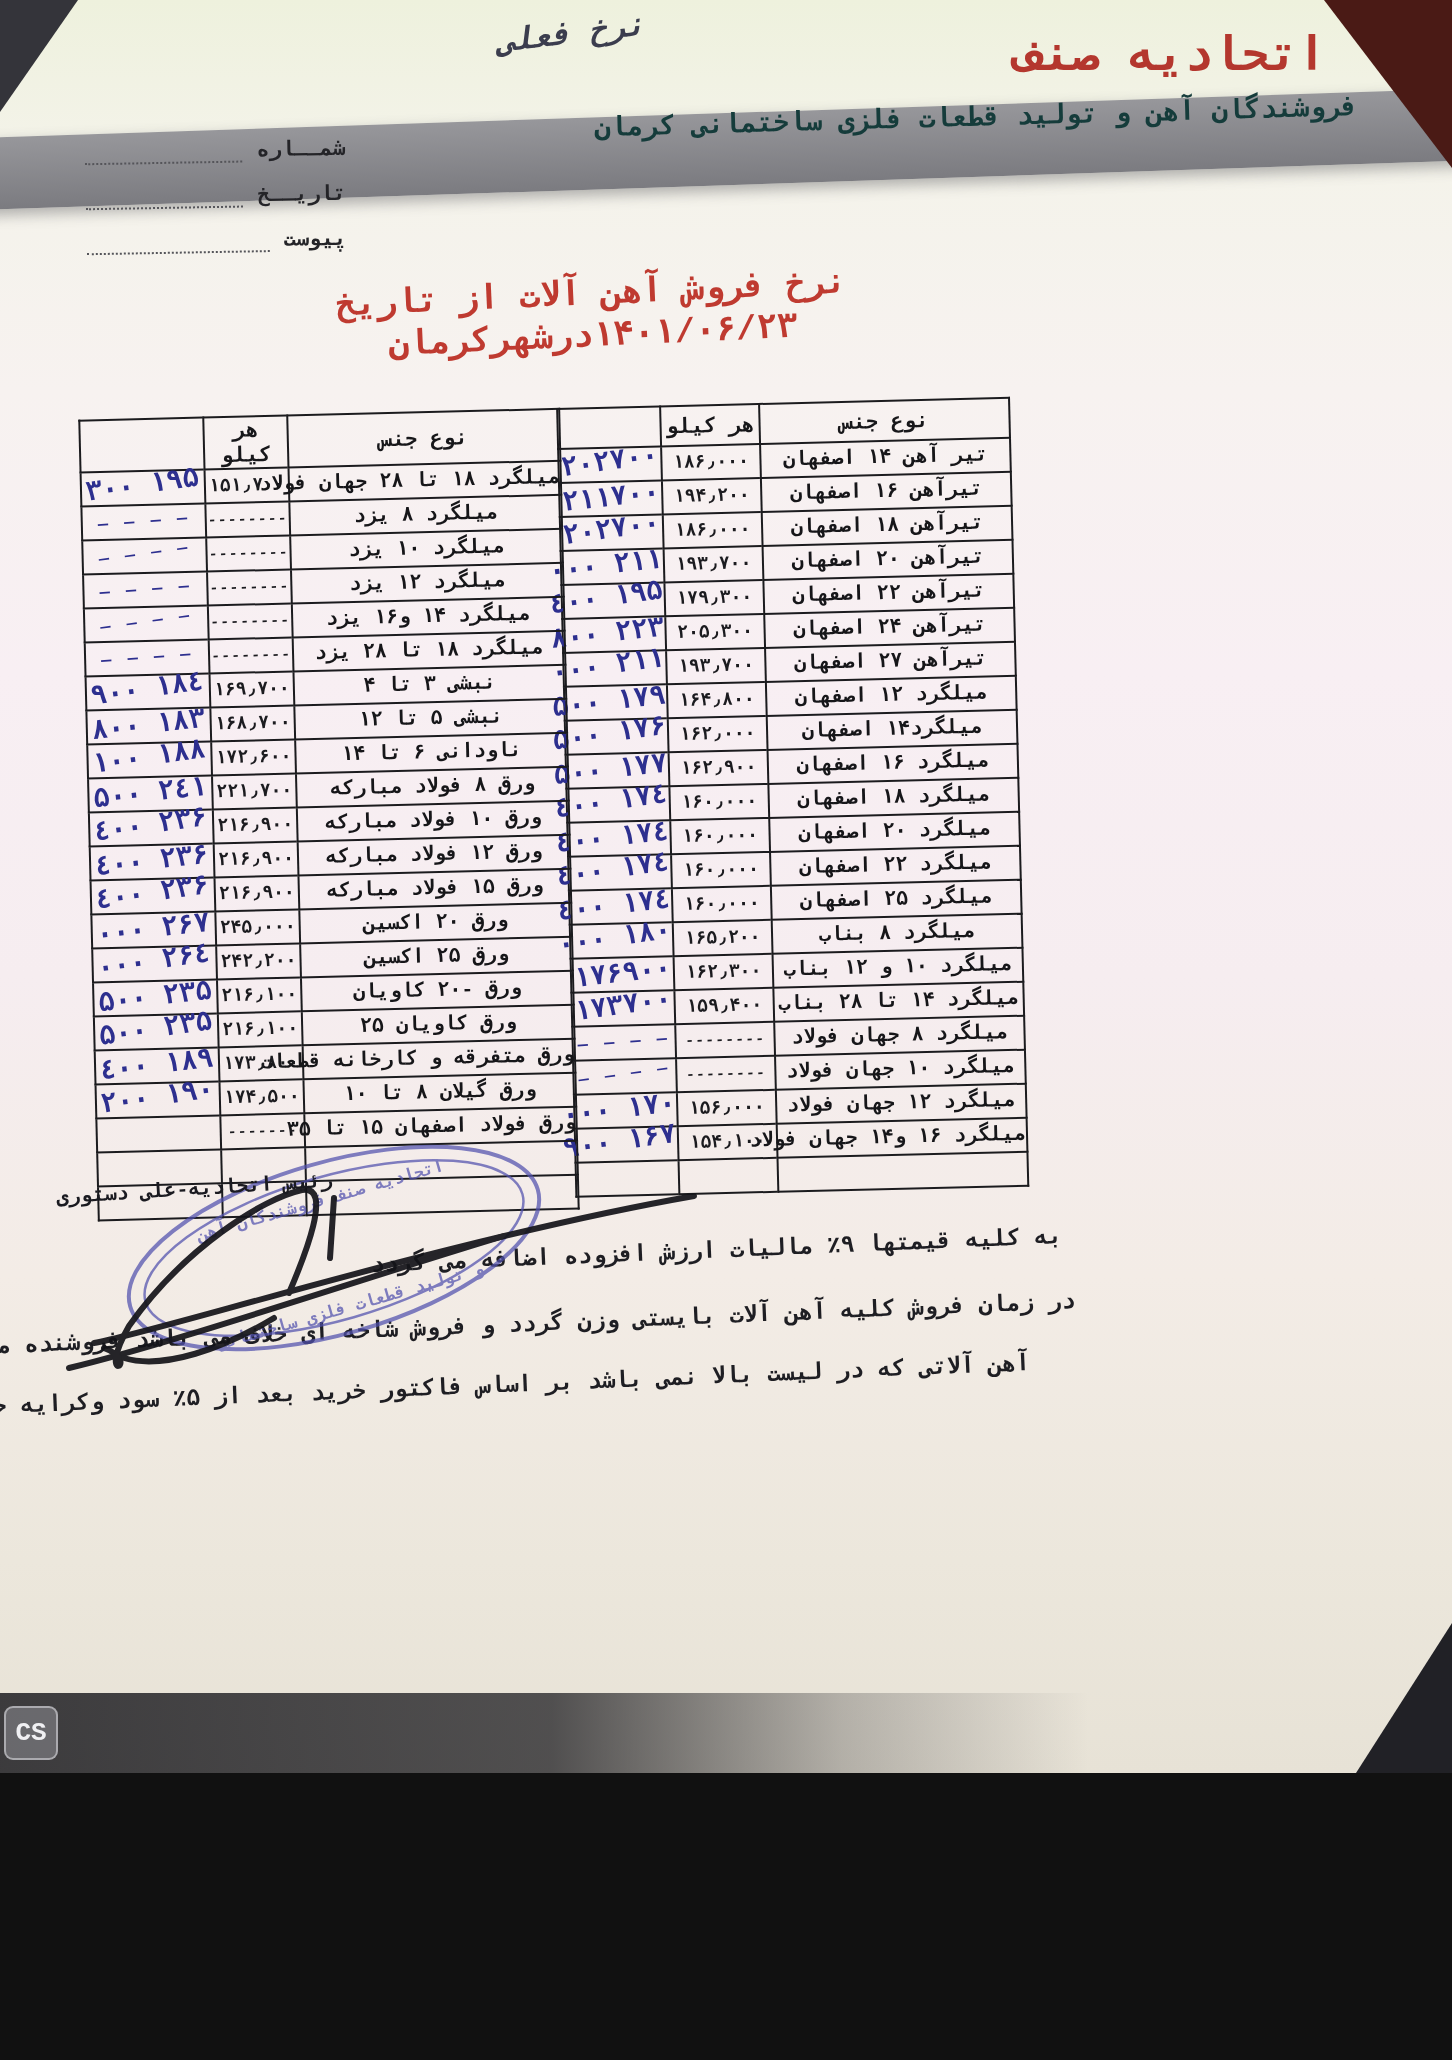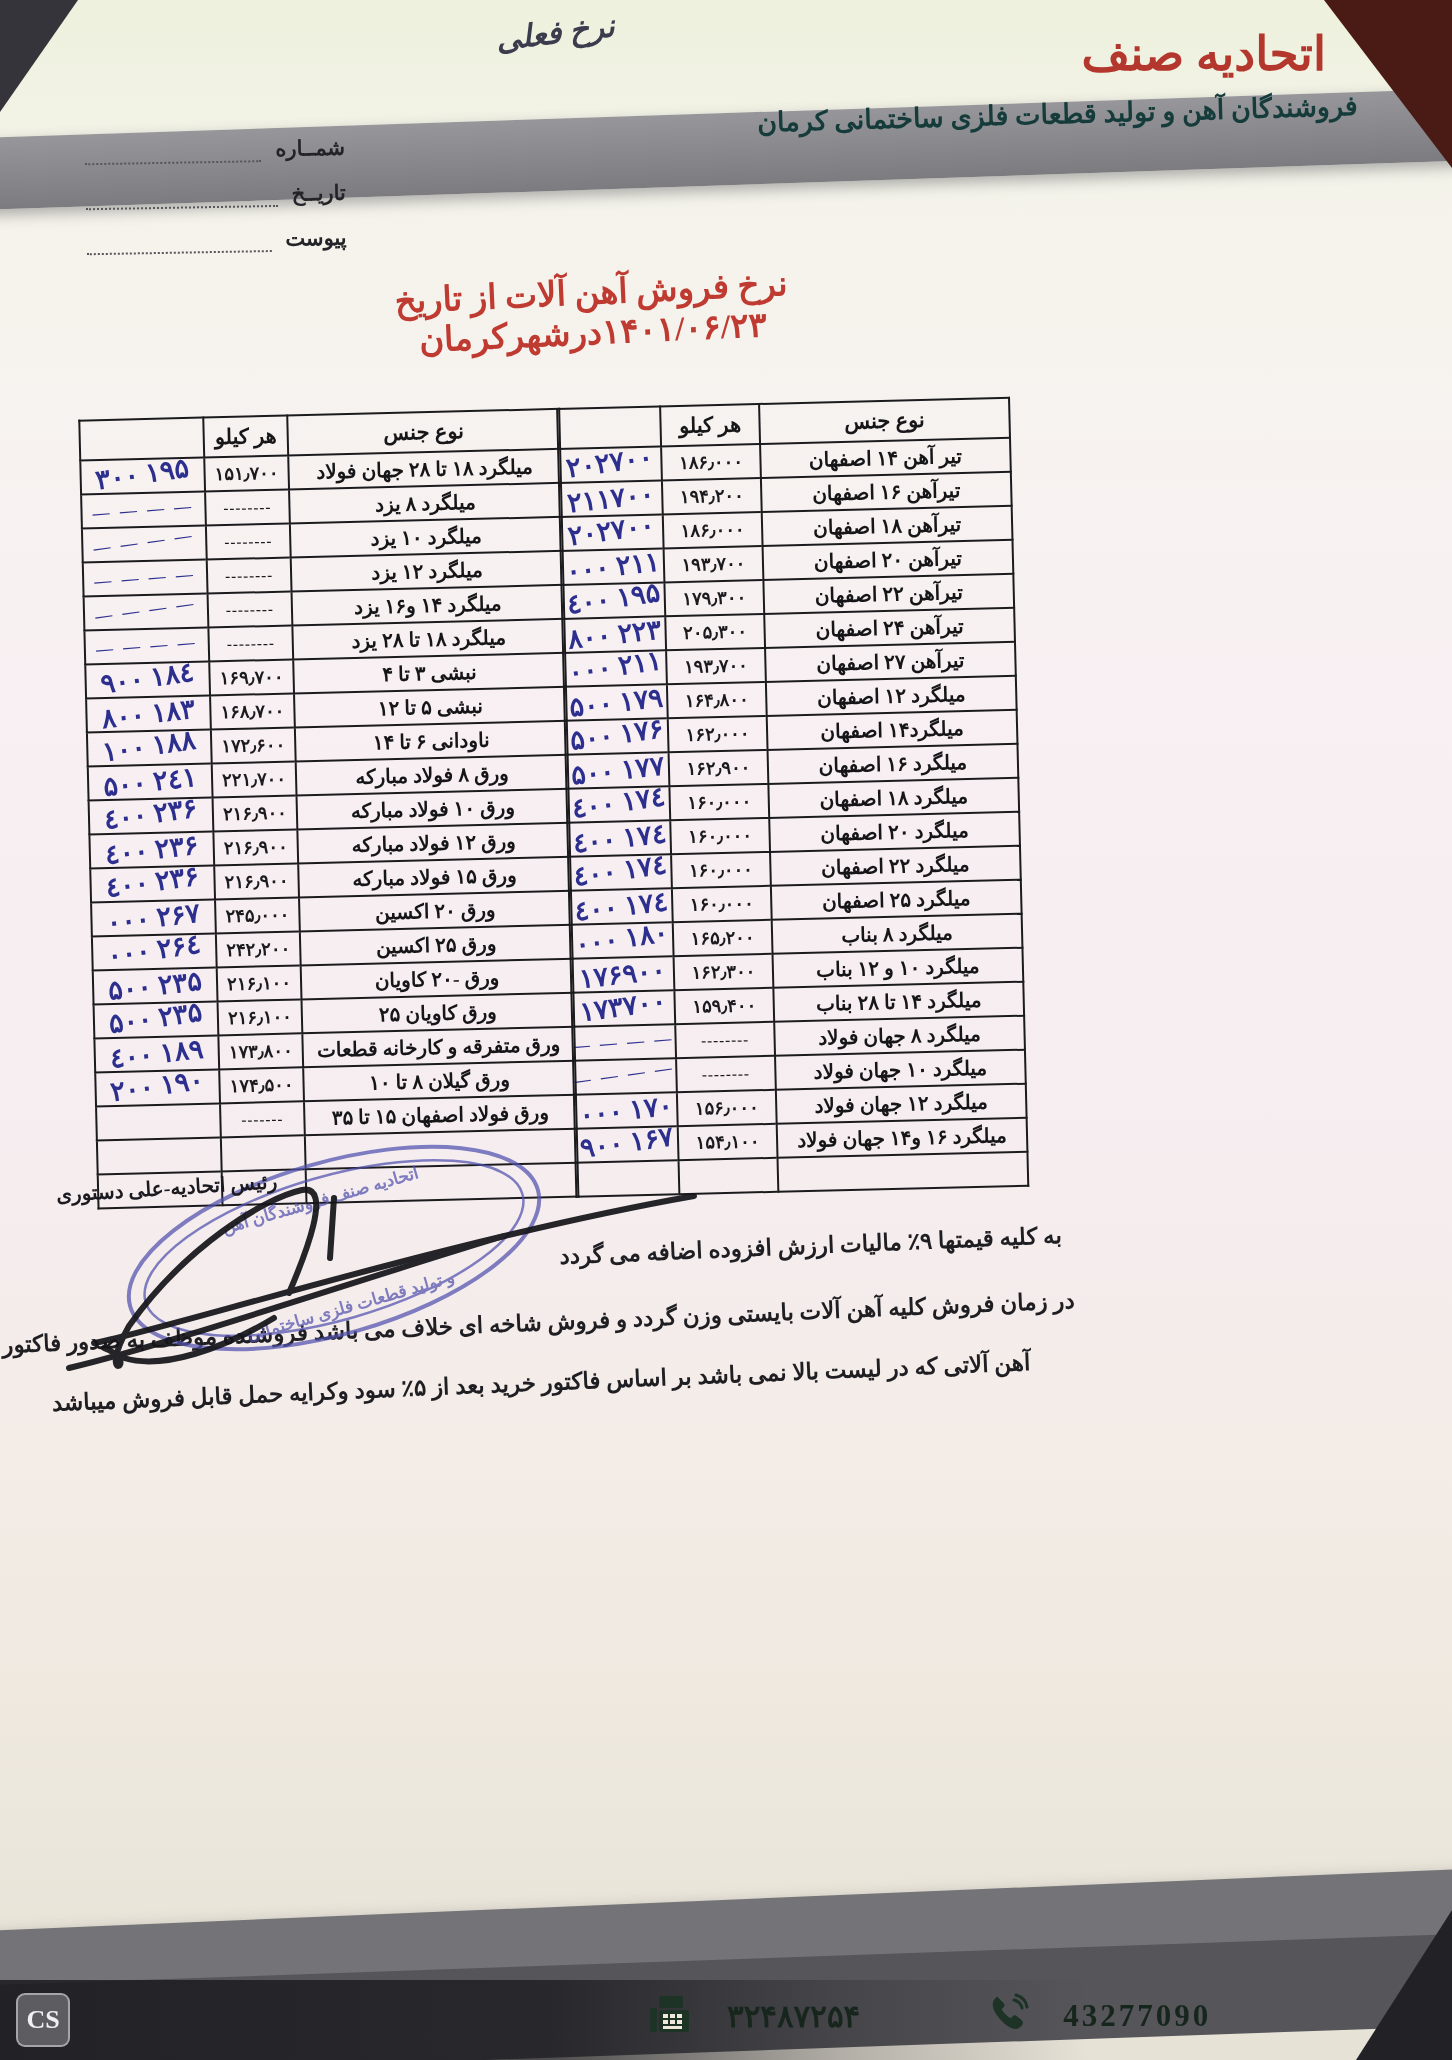--- a/index.html
+++ b/index.html
@@ -1,19 +1,19 @@
 <!DOCTYPE html>
 <html lang="fa"><head>
 <meta charset="utf-8">
 <style>
   html,body{margin:0;padding:0;background:#111;}
   *{box-sizing:border-box;}
   .page{
-    position:relative;width:1452px;height:2060px;overflow:hidden;
-    font-family:Liberation Serif, serif;
+    position:relative;width:1452px;height:1773px;overflow:hidden;
+    font-family:Liberation Mono, monospace;
     background:linear-gradient(180deg,#eef1dd 0%,#f4f3ea 9%,#f7f2f0 22%,#f8eff3 38%,#f6edf0 55%,#f3ece6 72%,#ece7dc 88%,#e7e2d6 100%);
   }
   
   .corner{position:absolute;z-index:6;}
   .corner.tl{top:0;left:0;width:78px;height:112px;background:#34343a;clip-path:polygon(0 0,100% 0,0 100%);}
   .corner.tr{top:0;right:0;width:128px;height:168px;background:#4a1a15;clip-path:polygon(0 0,100% 0,100% 100%);}
   .corner.br{bottom:0;right:0;width:96px;height:150px;background:#212126;clip-path:polygon(100% 0,100% 100%,0 100%);}
   
   .band{position:absolute;z-index:1;}
   .band.top{top:112px;left:-80px;width:1680px;height:72px;background:linear-gradient(180deg,#97979b,#7b7b80);border-radius:48px;transform:rotate(-1.9deg);box-shadow:0 6px 14px rgba(90,90,95,.45);}
@@ -55,21 +55,21 @@
   .note{position:absolute;direction:rtl;font-size:23px;font-weight:bold;color:#1e1e23;white-space:nowrap;transform:rotate(-2.4deg);transform-origin:right center;z-index:4;}
   .note.n1{top:1222px;right:390px;}
   .note.n2{top:1287px;right:377px;}
   .note.n3{top:1349px;right:422px;}
   
   .contact{position:absolute;top:1992px;left:648px;display:flex;align-items:center;gap:33px;z-index:7;}
   .contact .num{font-size:31px;font-weight:bold;color:#17261c;letter-spacing:3px;}
   .contact .gap{width:60px;}
   .cam-bar{position:absolute;left:0;bottom:0;width:100%;height:80px;z-index:6;
     background:linear-gradient(90deg,rgba(22,22,27,.82) 0%,rgba(22,22,27,.72) 38%,rgba(22,22,27,.25) 58%,rgba(22,22,27,0) 75%);}
-  .cam-inner{display:flex;align-items:center;height:100%;padding-left:16px;gap:16px;}
+  .cam-inner{display:flex;align-items:center;height:100%;padding-left:4px;gap:16px;}
   .cs-box{width:54px;height:54px;border-radius:9px;background:rgba(150,150,156,.5);border:2px solid rgba(225,225,230,.55);
     display:flex;align-items:center;justify-content:center;font-size:26px;font-weight:bold;color:#f0f0f3;}
   .cam-text{font-size:38px;color:rgba(223,223,228,.85);letter-spacing:.5px;}
 </style>
 </head>
 <body>
 
 <div class="page">
 
   <div class="corner tl"></div>

